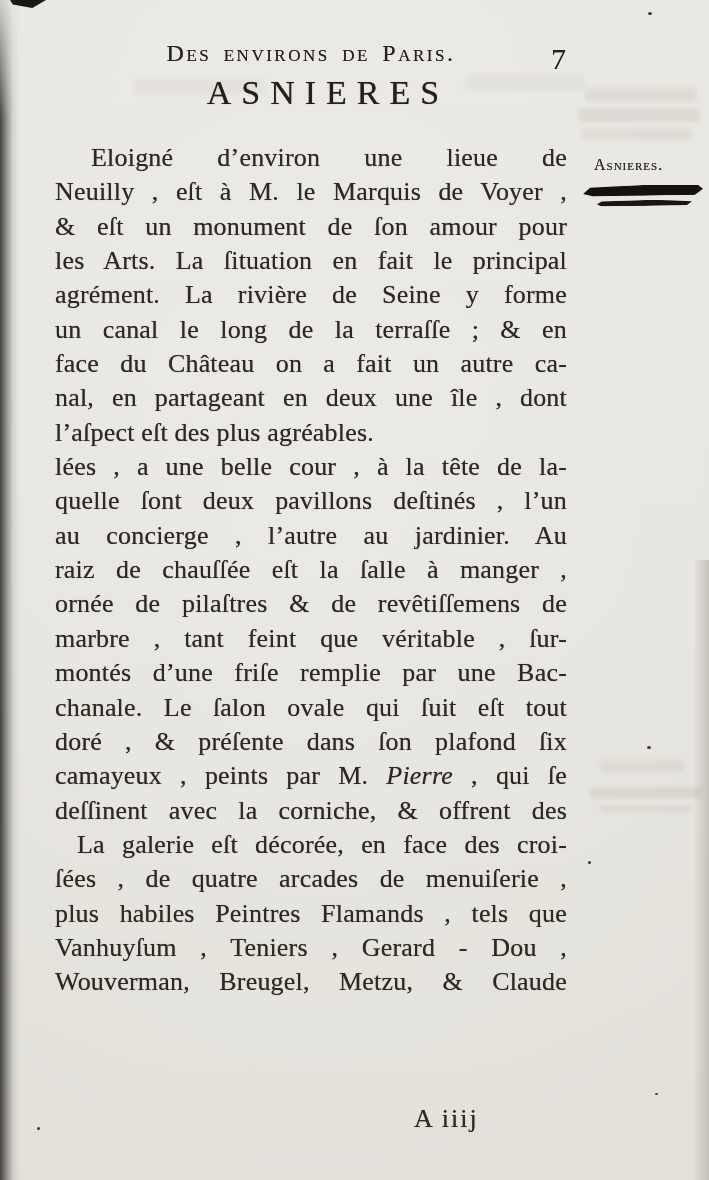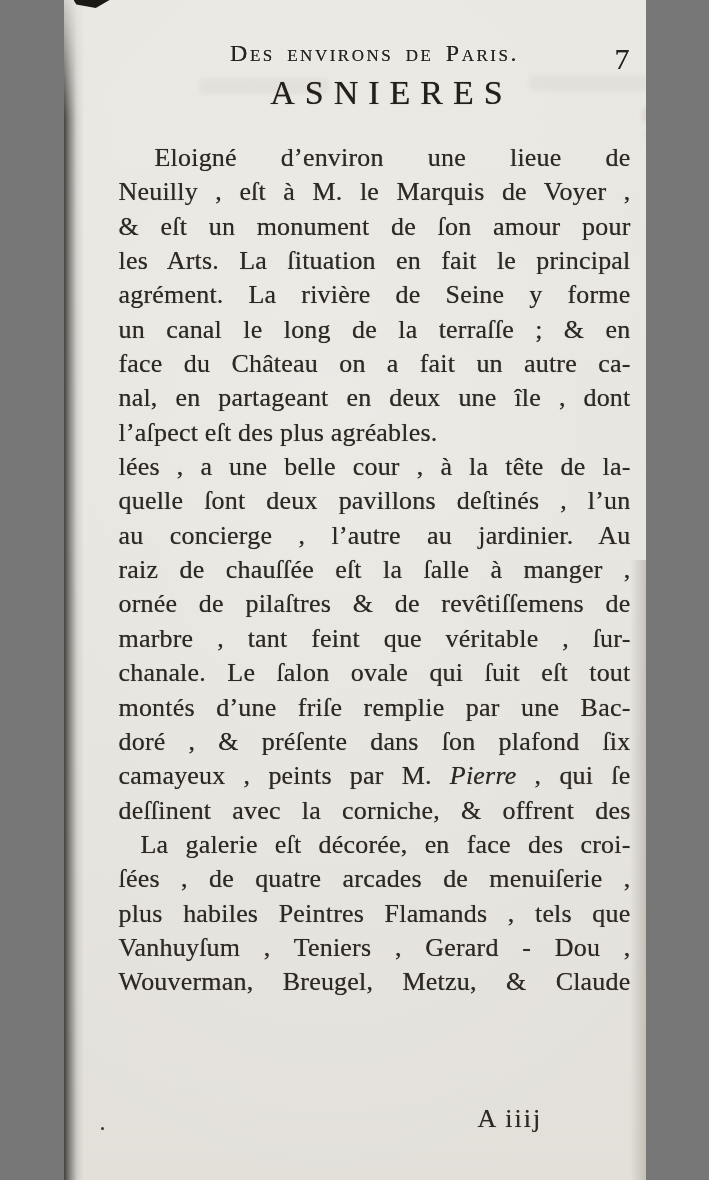--- a/index.html
+++ b/index.html
@@ -1,18 +1,18 @@
 <!DOCTYPE html>
 <html><head>
 <meta charset="utf-8">
 <style>
   html,body { margin:0; padding:0; background:#777; }
   .page {
     position:relative;
-    width:582px; height:1180px;
+    width:709px; height:1180px;
     margin:0 auto;
     overflow:hidden;
     background:
       radial-gradient(ellipse 120% 90% at 45% 40%, rgba(255,255,255,0.20), rgba(255,255,255,0) 70%),
       linear-gradient(180deg,#e9e7e1 0%, #e6e4de 45%, #e2e0d9 100%);
     font-family:"Liberation Serif","DejaVu Serif",serif;
     color:#2b2721;
   }
   
   .left-edge {
@@ -136,22 +136,22 @@
     <div class="line">un canal le long de la terraſſe ; &amp; en</div>
     <div class="line">face du Château on a fait un autre ca-</div>
     <div class="line">nal, en partageant en deux une île , dont</div>
     <div class="line no-just">l’aſpect eſt des plus agréables.</div>
     <div class="line">lées , a une belle cour , à la tête de la-</div>
     <div class="line">quelle ſont deux pavillons deſtinés , l’un</div>
     <div class="line">au concierge , l’autre au jardinier. Au</div>
     <div class="line">raiz de chauſſée eſt la ſalle à manger ,</div>
     <div class="line">ornée de pilaſtres &amp; de revêtiſſemens de</div>
     <div class="line">marbre , tant feint que véritable , ſur-</div>
+    <div class="line">montés d’une friſe remplie par une Bac-</div>
     <div class="line">chanale. Le ſalon ovale qui ſuit eſt tout</div>
-    <div class="line">montés d’une friſe remplie par une Bac-</div>
     <div class="line">doré , &amp; préſente dans ſon plafond ſix</div>
     <div class="line"><span>camayeux , peints par M. </span><span class="italic">Pierre</span><span> , qui ſe</span></div>
     <div class="line">deſſinent avec la corniche, &amp; offrent des</div>
     <div class="line indent-sm">La galerie eſt décorée, en face des croi-</div>
     <div class="line">ſées , de quatre arcades de menuiſerie ,</div>
     <div class="line">plus habiles Peintres Flamands , tels que</div>
     <div class="line">Vanhuyſum , Teniers , Gerard - Dou ,</div>
     <div class="line">Wouverman, Breugel, Metzu, &amp; Claude</div>
   </div>
 

